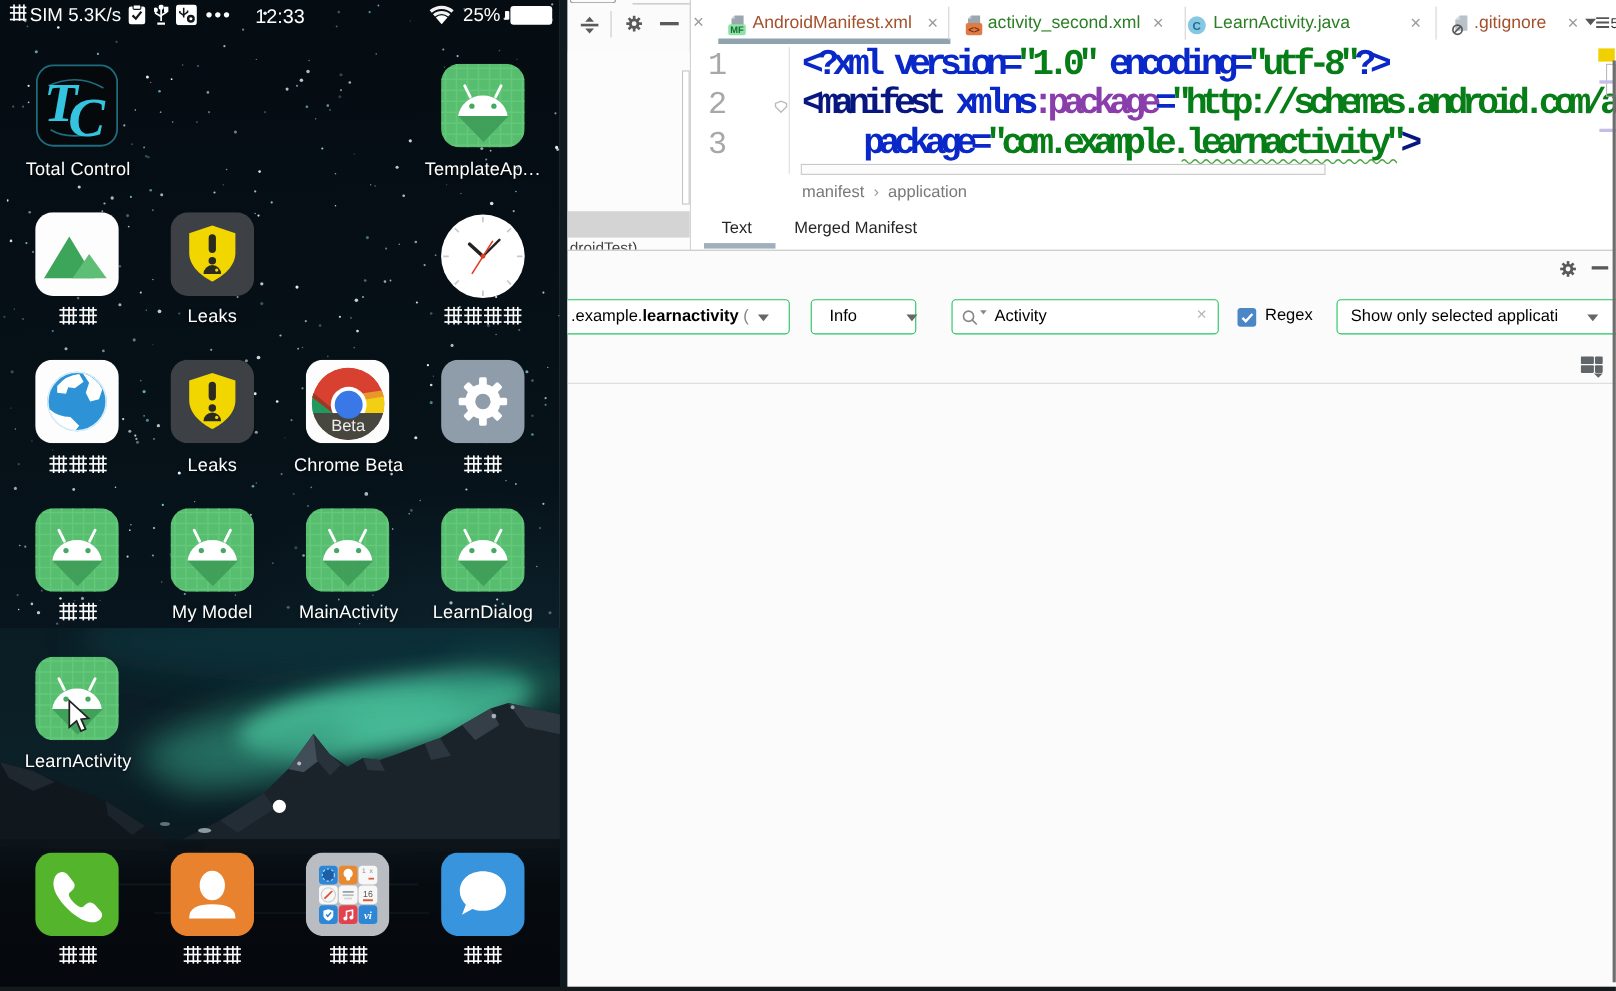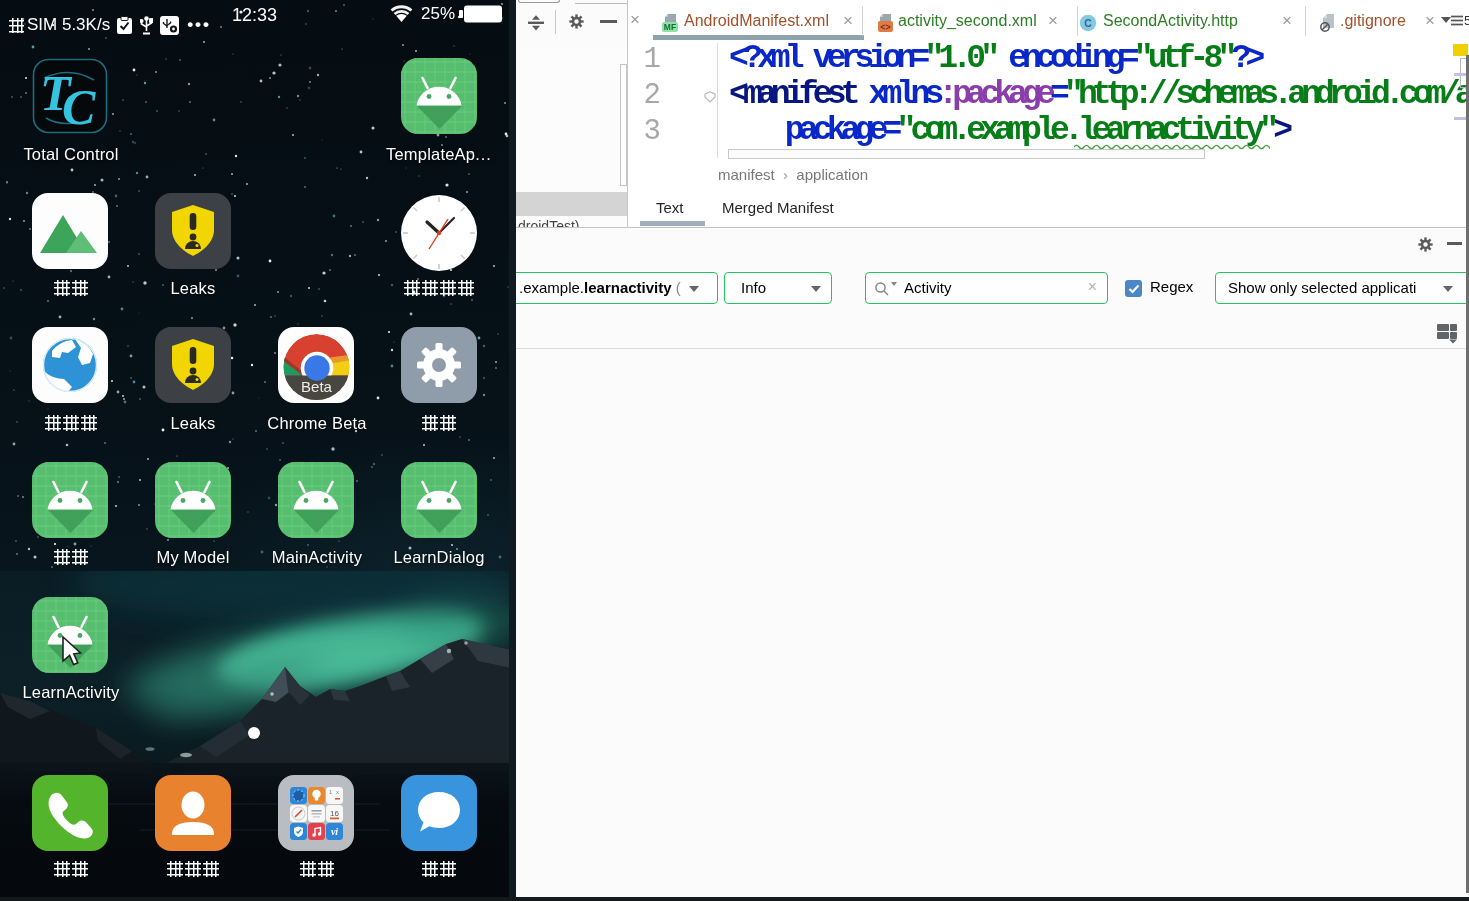--- a/index.html
+++ b/index.html
@@ -9,21 +9,21 @@
 .app{position:absolute;width:76px;height:76px}
 .lbl{position:absolute;text-align:center;color:#fff;font-size:16.5px;letter-spacing:0.2px;text-shadow:0 1px 3px rgba(0,0,0,.7);white-space:nowrap}
 .cj{display:inline-block;width:16px;height:16px;margin:0 1px;vertical-align:-2px;background:
 linear-gradient(#fff,#fff) 0 2px/16px 1.5px no-repeat,
 linear-gradient(#fff,#fff) 0 7px/16px 1.5px no-repeat,
 linear-gradient(#fff,#fff) 0 13px/16px 1.5px no-repeat,
 linear-gradient(#fff,#fff) 3px 0/1.5px 16px no-repeat,
 linear-gradient(#fff,#fff) 8px 0/1.5px 16px no-repeat,
 linear-gradient(#fff,#fff) 12px 0/1.5px 16px no-repeat}
 #sbar{position:absolute;left:0;top:0;width:509px;height:30px;color:#fff;font-size:17px}
-#sbar .sl{position:absolute;left:8px;top:15px;display:flex;align-items:center}
+#sbar .sl{position:absolute;left:8px;top:4px;display:flex;align-items:flex-start}
 #sbar .sic{margin-left:6px;display:inline-flex}
 #sbar .sc{position:absolute;left:0;width:509px;text-align:center;top:5px;font-size:18px}
 #sbar .sr{position:absolute;right:6px;top:4px;display:flex;align-items:center}
 #ide{position:absolute;left:516px;top:0;width:953px;height:901px;background:#fbfbfb;overflow:hidden}
 #edwhite{position:absolute;left:111px;top:0;width:842px;height:227px;background:#fff;border-left:1px solid #c8c8c8}
 #proj{position:absolute;left:0;top:47px;width:111px;height:180px;background:#fcfcfc}
 #tabbar{position:absolute;left:111px;top:0;width:842px;height:43px}
 .tt{position:absolute;top:12px;font:16px 'Liberation Sans'}
 .tx{position:absolute;font:17px 'Liberation Sans';color:#9a9a9a}
 .tsep{position:absolute;top:6px;width:1px;height:30px;background:#d4d4d4}
@@ -1005,21 +1005,21 @@
           <rect x="3" y="8" width="15" height="11" rx="2" fill="#e07b46"></rect>
           <text x="10.5" y="17" text-anchor="middle" font-size="9" font-weight="bold" fill="#7a2d10" font-family="Liberation Sans">&lt;&gt;</text>
         </svg></span>
 <span class="tt" style="left:271px;color:#2a7e23">activity_second.xml</span>
 <span class="tx" style="left:421px;top:11px">×</span>
 <div class="tsep" style="left:450px"></div>
 <span style="position:absolute;left:452px;top:14px"><svg width="18" height="18" viewBox="0 0 18 18">
           <circle cx="9" cy="9" r="8.2" fill="#85c8e4"></circle>
           <text x="9" y="13" text-anchor="middle" font-size="10.5" font-weight="bold" fill="#2a6a86" font-family="Liberation Sans">C</text>
         </svg></span>
-<span class="tt" style="left:476px;color:#2a7e23">SecondActivity.http</span>
+<span class="tt" style="left:476px;color:#2a7e23">LearnActivity.java</span>
 <span class="tx" style="left:655px;top:11px">×</span>
 <div class="tsep" style="left:678px"></div>
 <span style="position:absolute;left:691px;top:13px"><svg width="20" height="20" viewBox="0 0 20 20">
           <path d="M9 1 L16 1 L16 15 L5 15 L5 5 Z" fill="#b9c2c8"></path>
           <path d="M9 1 L9 5 L5 5 Z" fill="#d8dee2"></path>
           <circle cx="7" cy="14" r="4.2" fill="none" stroke="#555" stroke-width="1.5"></circle>
           <line x1="4.2" y1="16.8" x2="9.8" y2="11.2" stroke="#555" stroke-width="1.5"></line>
         </svg></span>
 <span class="tt" style="left:713px;color:#a3502b">.gitignore</span>
 <span class="tx" style="left:798px;top:11px">×</span>
@@ -1042,21 +1042,21 @@
 <svg width="14" height="14" viewBox="0 0 14 14" style="position:absolute;left:76px;top:90px">
         <path d="M2 4 L7 2 L12 4 L12 7 L7 12 L2 7 Z" fill="#fff" stroke="#b9b9b9" stroke-width="1.2"></path>
       </svg>
 <div class="cline" style="top:41px"><span class="kb">&lt;?xml</span> <span class="ab">version</span><span class="kb">=</span><span class="sg">"1.0"</span> <span class="ab">encoding</span><span class="kb">=</span><span class="sg">"utf-8"</span><span class="kb">?&gt;</span></div>
 <div class="cline" style="top:77px"><span class="tg">&lt;manifest</span> <span class="ab">xmlns</span><span class="pp">:package</span><span class="kb">=</span><span class="sg">"http://schemas.android.com/a</span></div>
 <div class="cline" style="top:113px"><span>    </span><span class="ab">package</span><span class="kb">=</span><span class="sg">"com.example.learnactivity"</span><span class="tg">&gt;</span></div>
 <svg width="196" height="6" viewBox="0 0 196 6" style="position:absolute;left:447px;top:144px">
         <path d="M0 3 q 2.5 -3.4 5 0 t 5 0 t 5 0 t 5 0 t 5 0 t 5 0 t 5 0 t 5 0 t 5 0 t 5 0 t 5 0 t 5 0 t 5 0 t 5 0 t 5 0 t 5 0 t 5 0 t 5 0 t 5 0 t 5 0 t 5 0 t 5 0 t 5 0 t 5 0 t 5 0 t 5 0 t 5 0 t 5 0 t 5 0 t 5 0 t 5 0 t 5 0 t 5 0 t 5 0 t 5 0 t 5 0 t 5 0 t 5 0 t 5 0 t 5 0" fill="none" stroke="#47a33f" stroke-width="1.3"></path>
       </svg>
 <div style="position:absolute;left:101px;top:149px;width:477px;height:10px;border:1px solid #c8c8c8;background:#fcfcfc"></div>
-<div style="position:absolute;left:91px;top:166px;font:15px 'Liberation Sans';color:#787878">manifest&nbsp;&nbsp;<span style="color:#9a9a9a">›</span>&nbsp;&nbsp;application</div>
+<div style="position:absolute;left:102px;top:166px;font:15px 'Liberation Sans';color:#787878">manifest&nbsp;&nbsp;<span style="color:#9a9a9a">›</span>&nbsp;&nbsp;application</div>
 <div style="position:absolute;left:29px;top:199px;font:15px 'Liberation Sans';color:#262626">Text</div>
 <div style="position:absolute;left:95px;top:199px;font:15px 'Liberation Sans';color:#262626">Merged Manifest</div>
 <div style="position:absolute;left:13px;top:221px;width:65px;height:5px;background:#9fb0bc"></div>
 </div>
 
 <div style="position:absolute;left:937px;top:44px;width:15px;height:12px;background:#f0d000"></div>
 <div style="position:absolute;left:944px;top:58px;width:9px;height:30px;border:1px solid #b9b9b9"></div>
 <div style="position:absolute;left:938px;top:73px;width:15px;height:3px;background:#c5bce8"></div>
 <div style="position:absolute;left:938px;top:117px;width:15px;height:3px;background:#c5bce8"></div>
 
@@ -1074,21 +1074,21 @@
         <rect x="8.6" y="1.6" width="2.8" height="4" transform="rotate(315 10 10)"></rect>
       </g>
       <circle cx="10" cy="10" r="2.6" fill="#fbfbfb"></circle>
     </svg>
 <div style="position:absolute;left:931px;top:242px;width:15px;height:3.4px;background:#5a5a5a"></div>
 
 <div class="dd" style="left:-14px;top:272px;width:216px">
       <span style="position:absolute;left:16px;top:6px;font:15px 'Liberation Sans';color:#000">.example.<b>learnactivity</b> <span style="color:#888">(</span></span>
       <span style="position:absolute;left:186px;top:13px;width:0;height:0;border-left:5px solid transparent;border-right:5px solid transparent;border-top:6px solid #666"></span>
     </div>
-<div class="dd" style="left:208px;top:272px;width:108px">
+<div class="dd" style="left:221px;top:272px;width:96px">
       <span style="position:absolute;left:16px;top:6px;font:15px 'Liberation Sans';color:#000">Info</span>
       <span style="position:absolute;left:86px;top:13px;width:0;height:0;border-left:5px solid transparent;border-right:5px solid transparent;border-top:6px solid #666"></span>
     </div>
 <div class="dd" style="left:349px;top:272px;width:243px">
       <svg width="16" height="16" viewBox="0 0 16 16" style="position:absolute;left:8px;top:8px">
         <circle cx="6.5" cy="6.5" r="4.6" fill="none" stroke="#888" stroke-width="1.5"></circle>
         <line x1="10" y1="10" x2="14" y2="14" stroke="#888" stroke-width="1.5"></line>
       </svg>
       <span style="position:absolute;left:25px;top:9px;width:0;height:0;border-left:3.5px solid transparent;border-right:3.5px solid transparent;border-top:4.5px solid #888"></span>
       <span style="position:absolute;left:38px;top:6px;font:15px 'Liberation Sans';color:#000">Activity</span>

